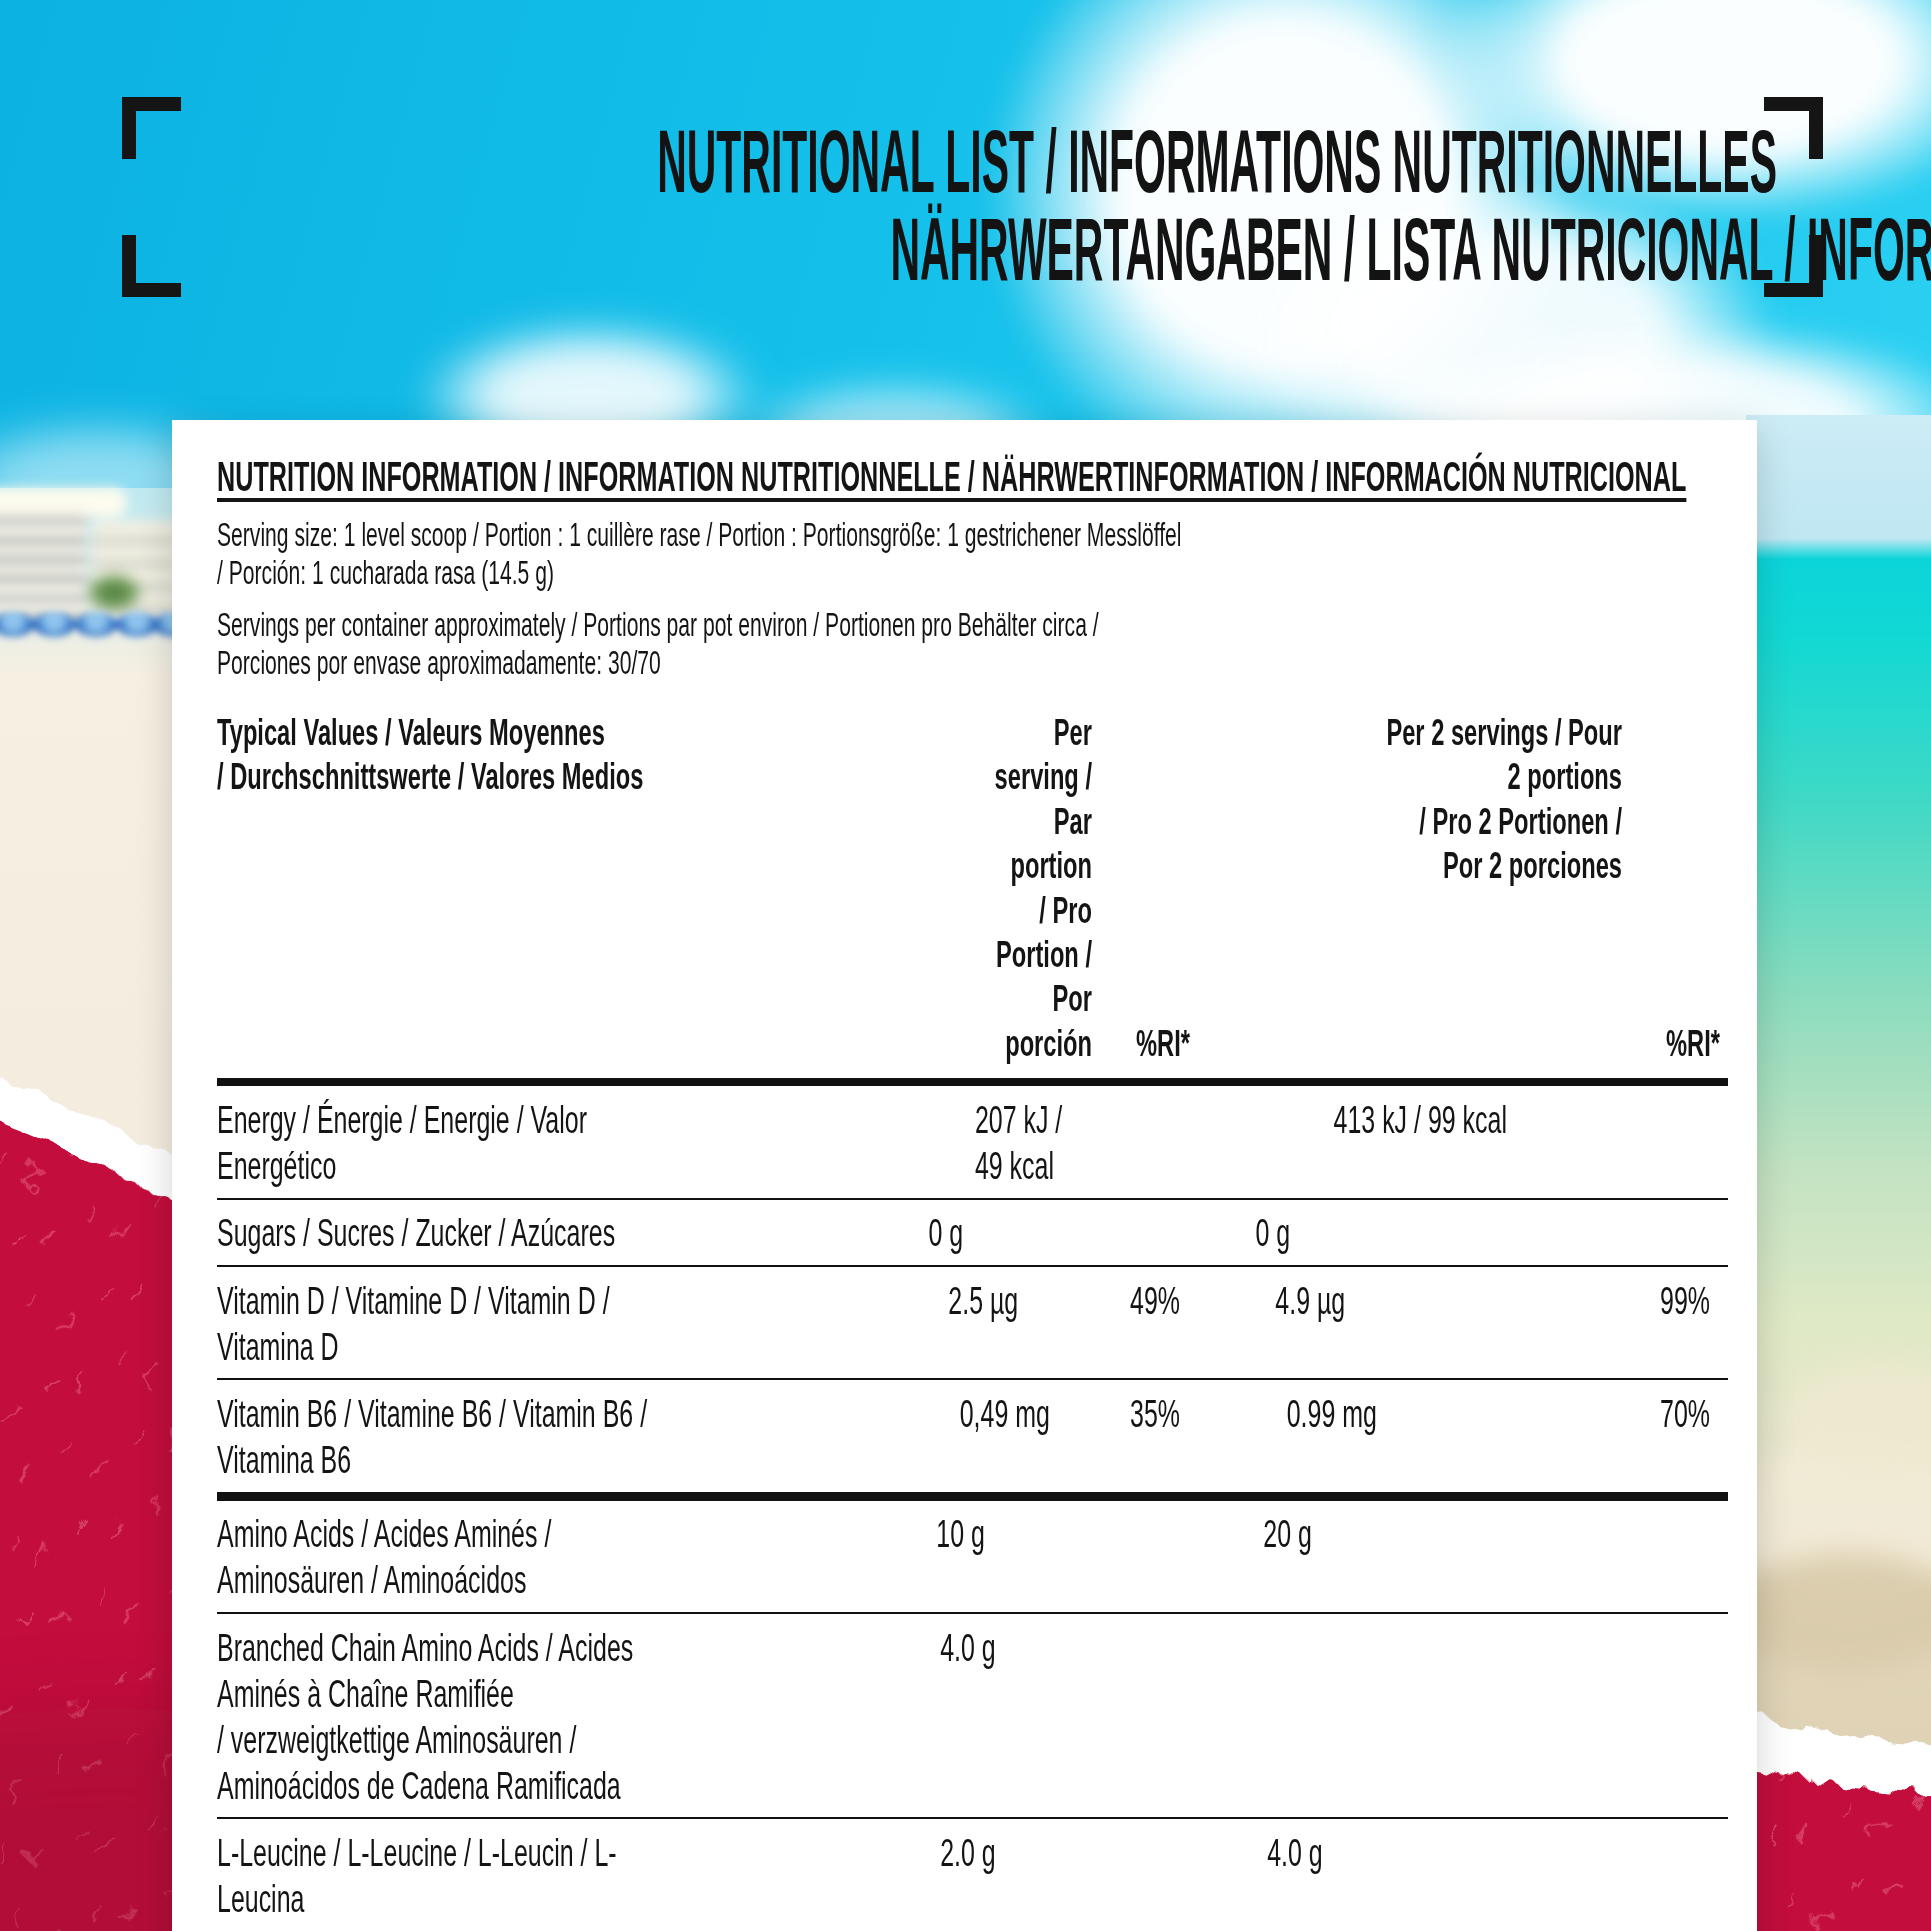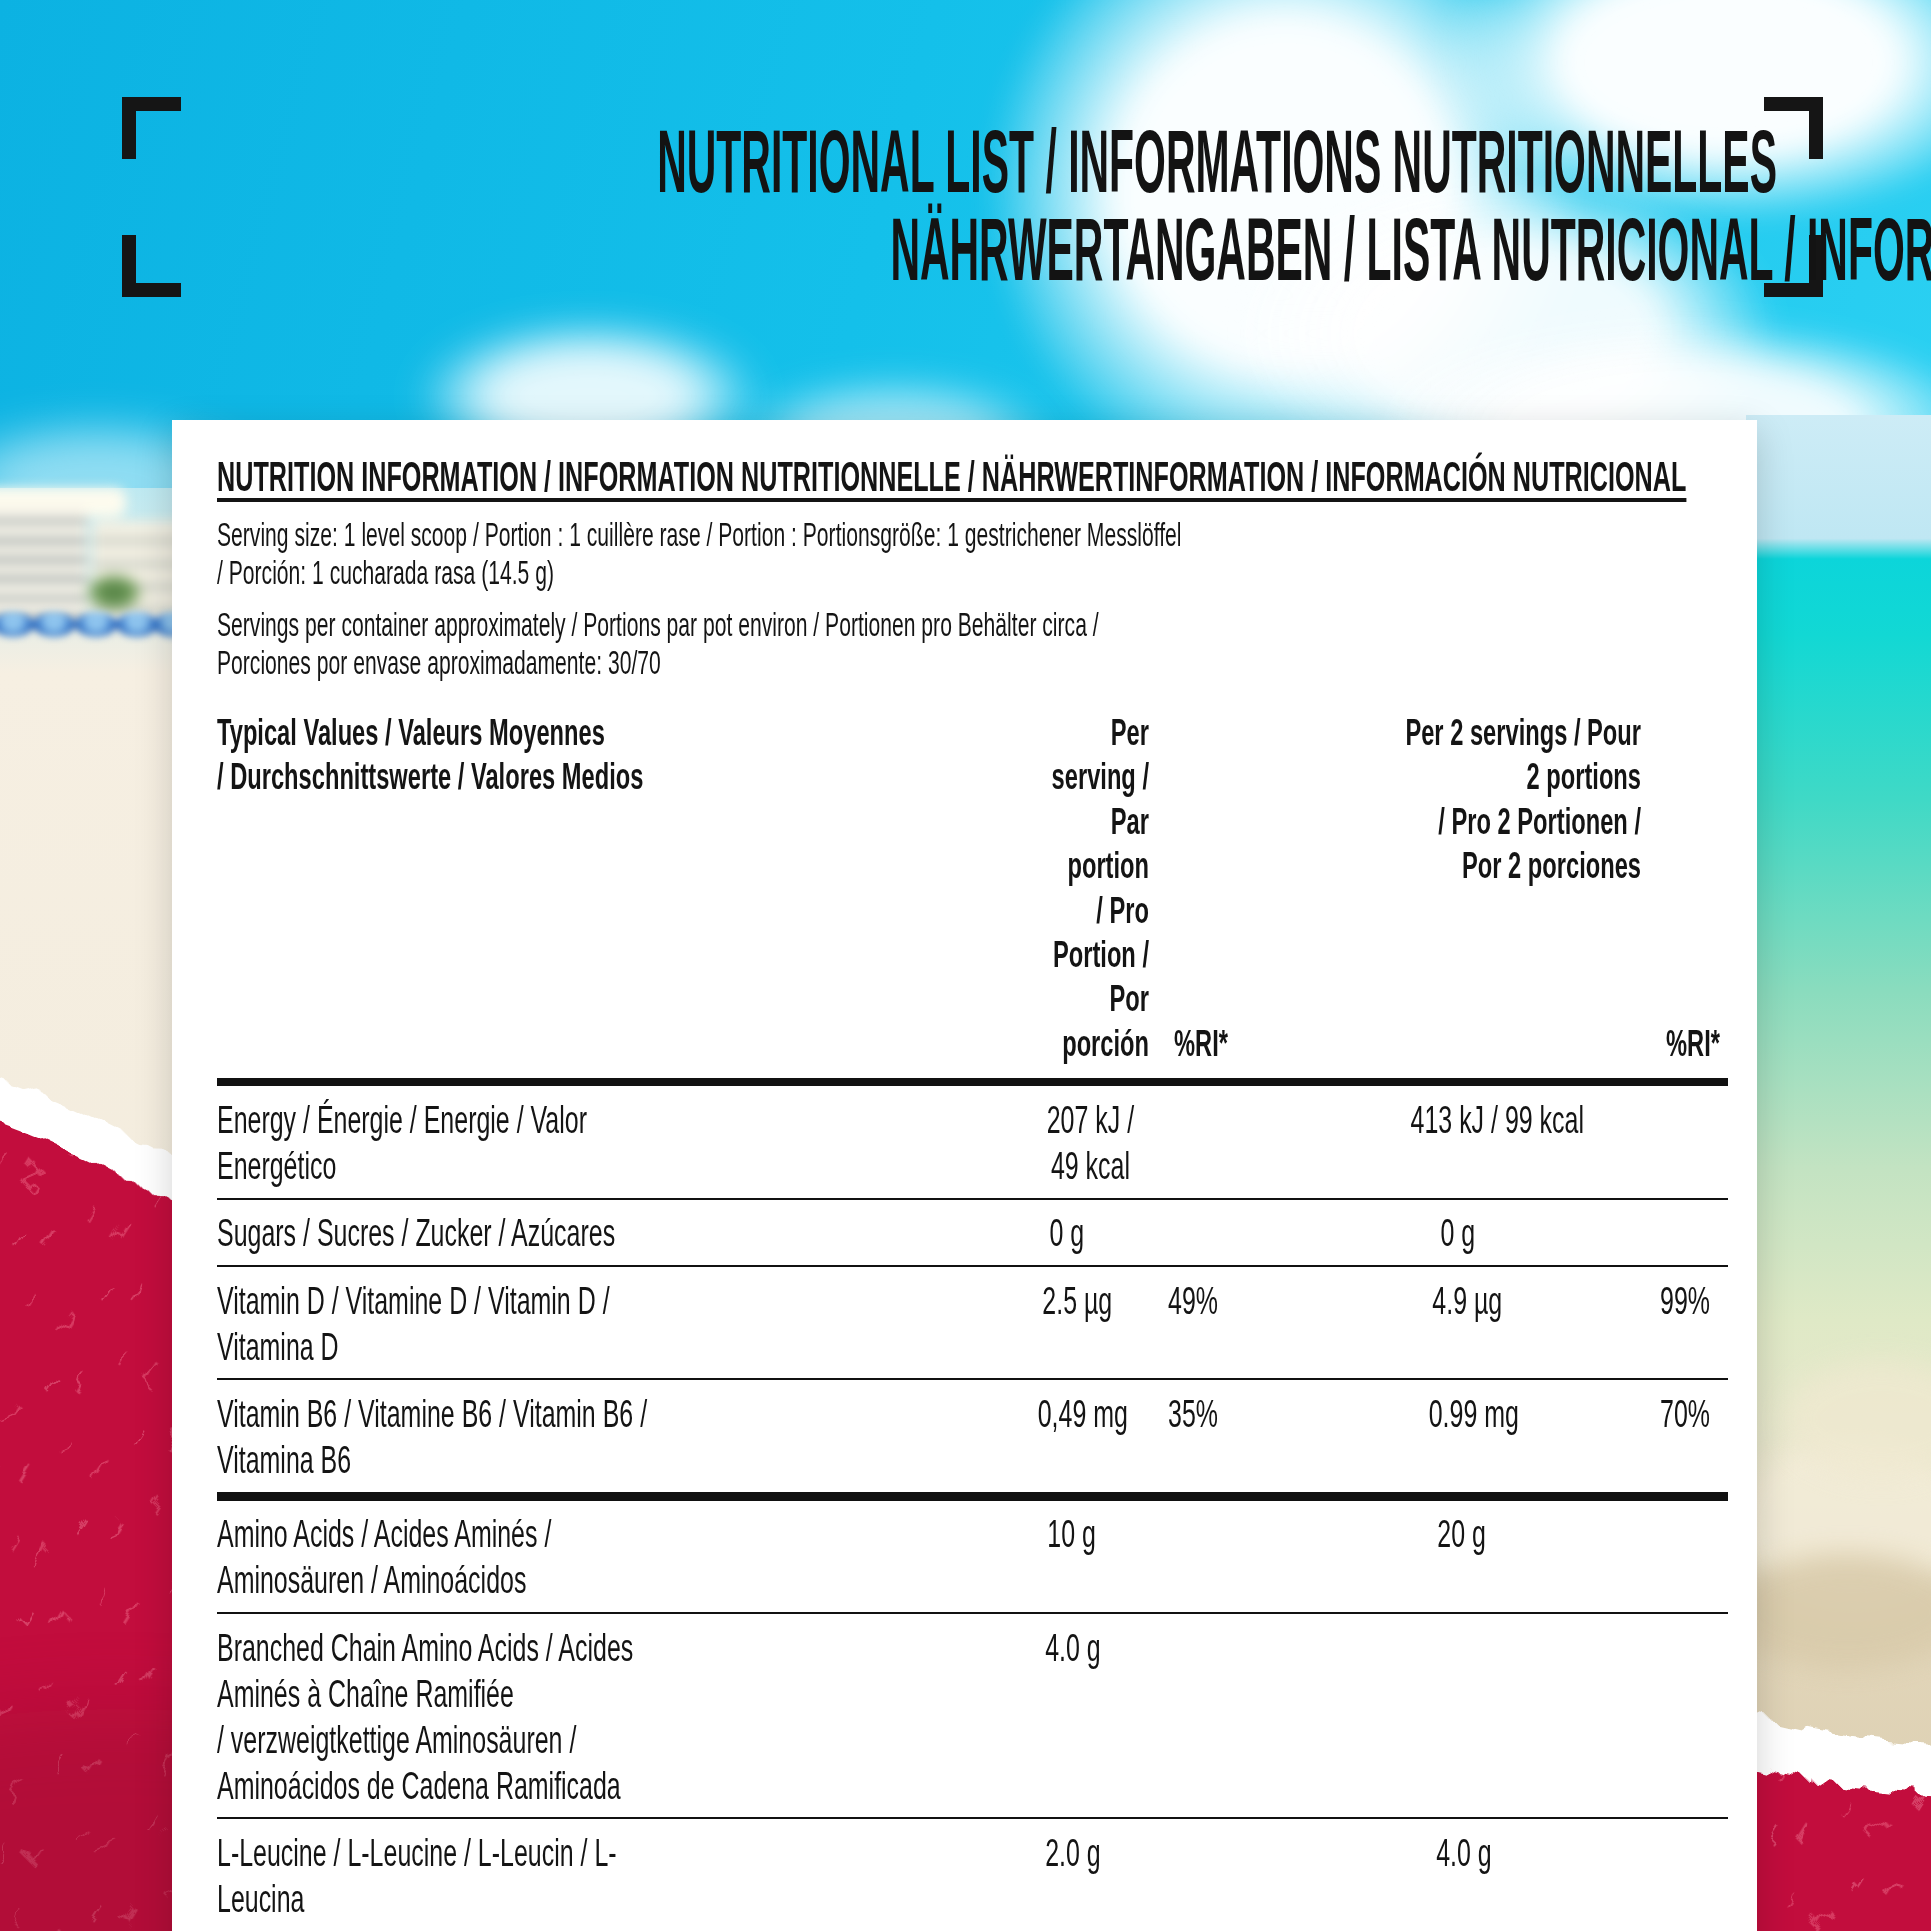--- a/index.html
+++ b/index.html
@@ -59,29 +59,29 @@
         box-sizing:border-box;padding:33px 29px 33px 45px;color:#141414;
         box-shadow:0 9.7px 35px rgba(0,0,0,0.18);}
   .cx{display:inline-block;transform:scaleX(0.64);transform-origin:0 50%;white-space:pre-line;}
   .cx.r{transform-origin:100% 50%;}
   .heading{font-size:42px;font-weight:700;white-space:nowrap;}
   .hx{display:inline-block;transform:scaleX(0.60);transform-origin:0 50%;
       text-decoration:underline;text-decoration-thickness:3.9px;text-underline-offset:6.8px;white-space:pre;}
   .serv{font-size:33px;margin-top:14.5px;white-space:nowrap;}
   .serv:first-of-type{margin-top:19.3px;}
 
-  .tgrid{display:grid;grid-template-columns:1fr 183px 106px 386px 87px;}
+  .tgrid{display:grid;grid-template-columns:1fr 183px 106px 386px 87px;gap:19px;}
   .thead{margin-top:29px;font-weight:700;font-size:37px;line-height:1.2;}
   .th-v,.th-v2{text-align:right;white-space:nowrap;}
   .th-p,.th-p2{align-self:end;padding-left:25px;}
   .rule{height:8.7px;background:#111;margin-top:11.6px;}
 
   .trow{font-size:39px;line-height:1.18;padding:10.6px 0 8.7px;border-bottom:2.9px solid #111;align-items:start;}
   .trow.thick{border-bottom-width:9.7px;}
-  .c-v,.c-v2{text-align:center;white-space:nowrap;}
+  .c-v,.c-v2{text-align:left;white-space:nowrap;}
   .c-p,.c-p2{padding-left:19px;white-space:nowrap;}
 </style>
 </head>
 <body>
 
 <div class="stage">
 
   <div class="sky">
     <div class="cloud cl1"></div>
     <div class="cloud cl2"></div>

